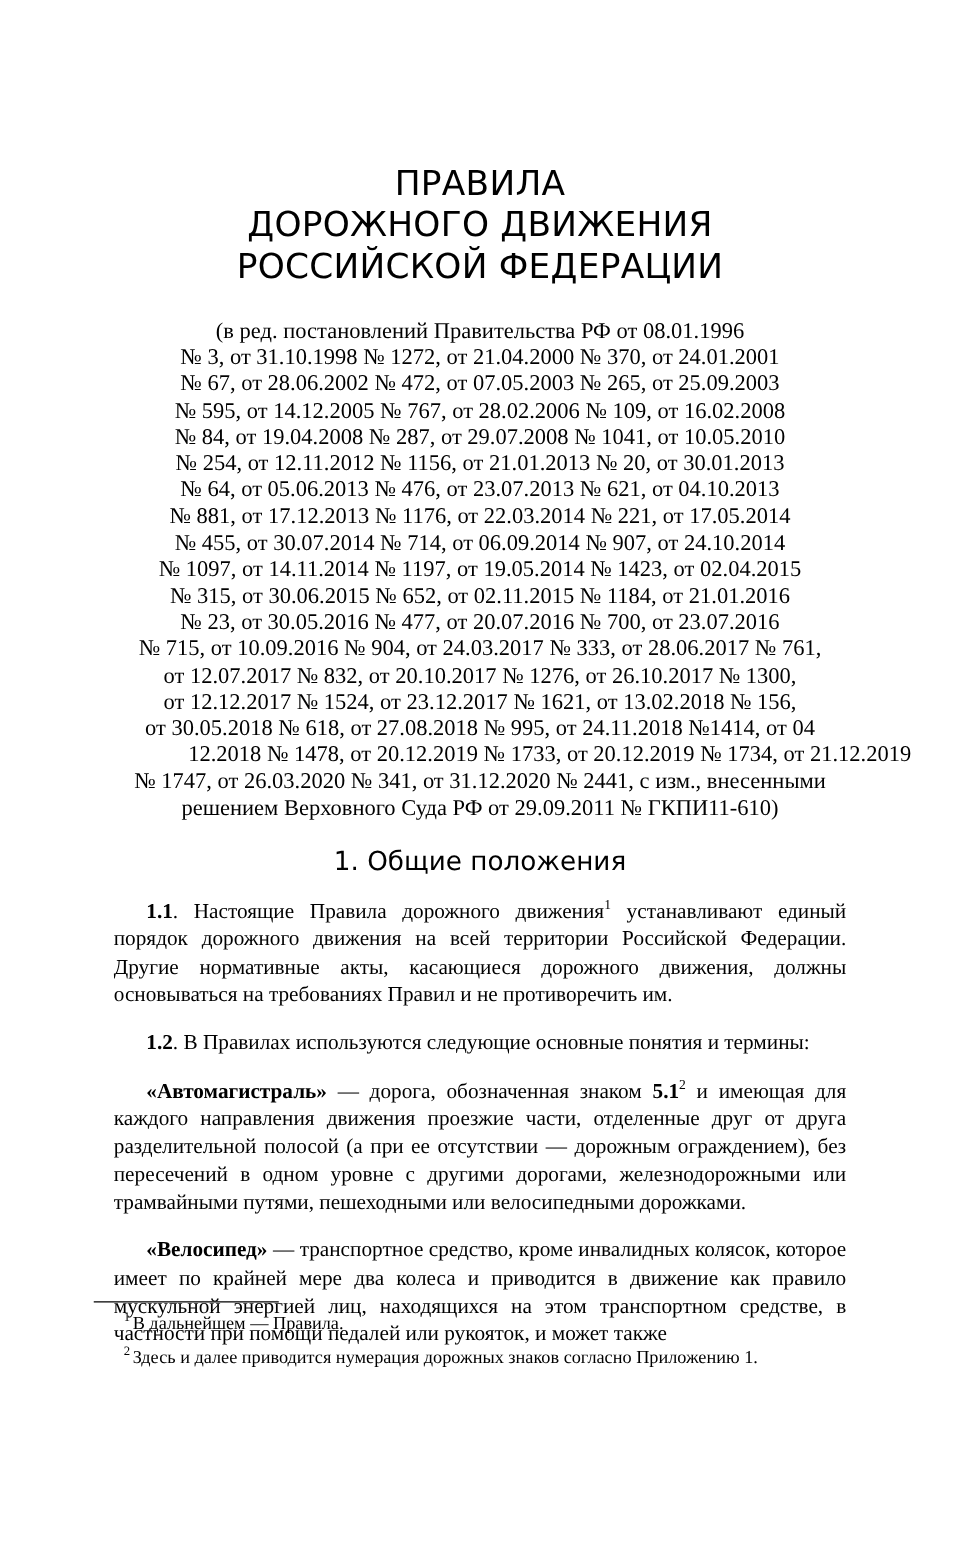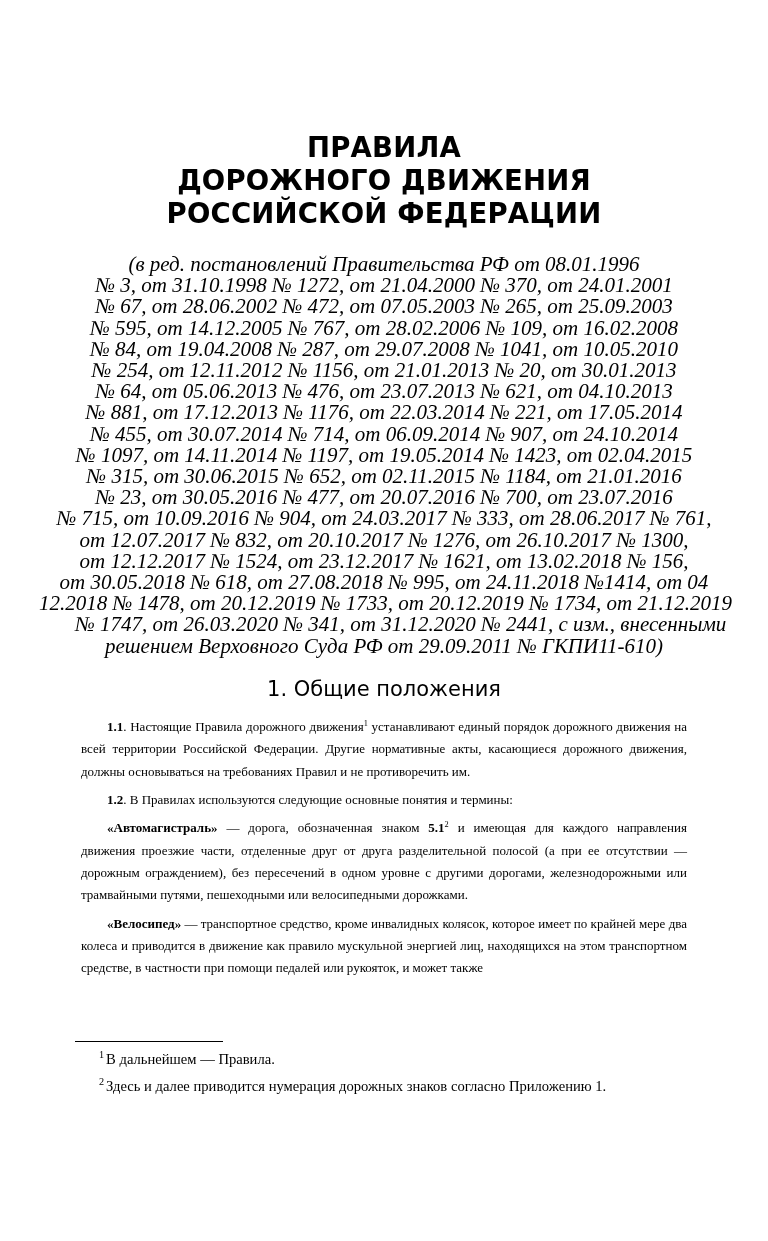--- a/index.html
+++ b/index.html
@@ -25,34 +25,33 @@
     padding: 0 75px;
   }
 
   
   .title-block {
     padding-top: 131px;
     text-align: center;
   }
   .title-line {
     font-family: "DejaVu Sans", "Liberation Sans", sans-serif;
-    font-weight: bold;
+    font-weight: normal;
     font-size: 27.5px;
     line-height: 33px;
     letter-spacing: 0.2px;
     color: #000;
     white-space: nowrap;
   }
 
   
   .citation {
     margin-top: 24px;
     text-align: center;
-    font-style: italic;
-    font-size: 21px;
+    font-size: 18px;
     line-height: 21.2px;
   }
   .citation .cline {
     white-space: nowrap;
   }
   .citation .cline.wide {
     margin-left: -24px;
     margin-right: -24px;
     text-align: center;
   }
@@ -71,22 +70,22 @@
     line-height: 26px;
     margin-top: 19px;
     margin-bottom: 12px;
   }
 
   
   .body-text {
     margin-top: 14px;
   }
   p.para {
-    margin: 6px;
-    font-size: 13px;
+    margin: 16px;
+    font-size: 17px;
     line-height: 22.35px;
     text-align: justify;
     text-indent: 26px;
     hyphens: manual;
   }
   .b { font-weight: bold; }
   sup {
     font-size: 0.64em;
     vertical-align: super;
     line-height: 0;

